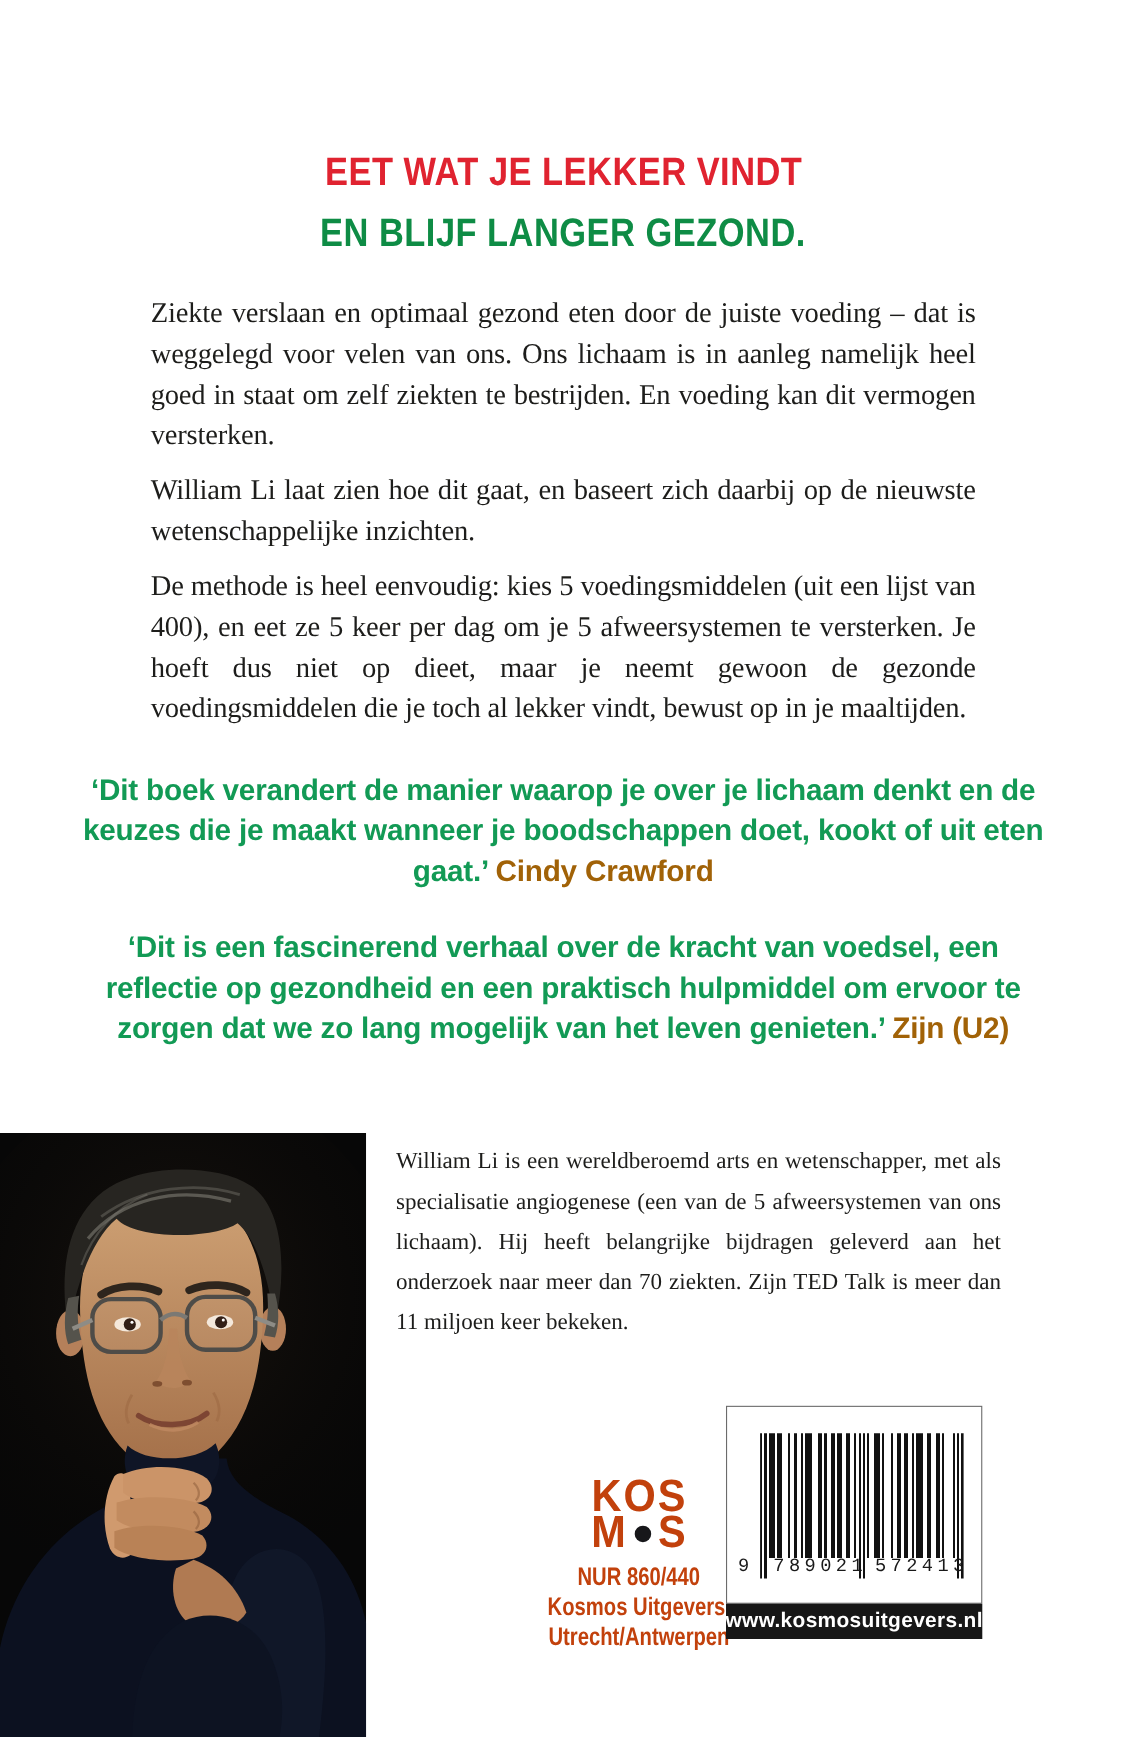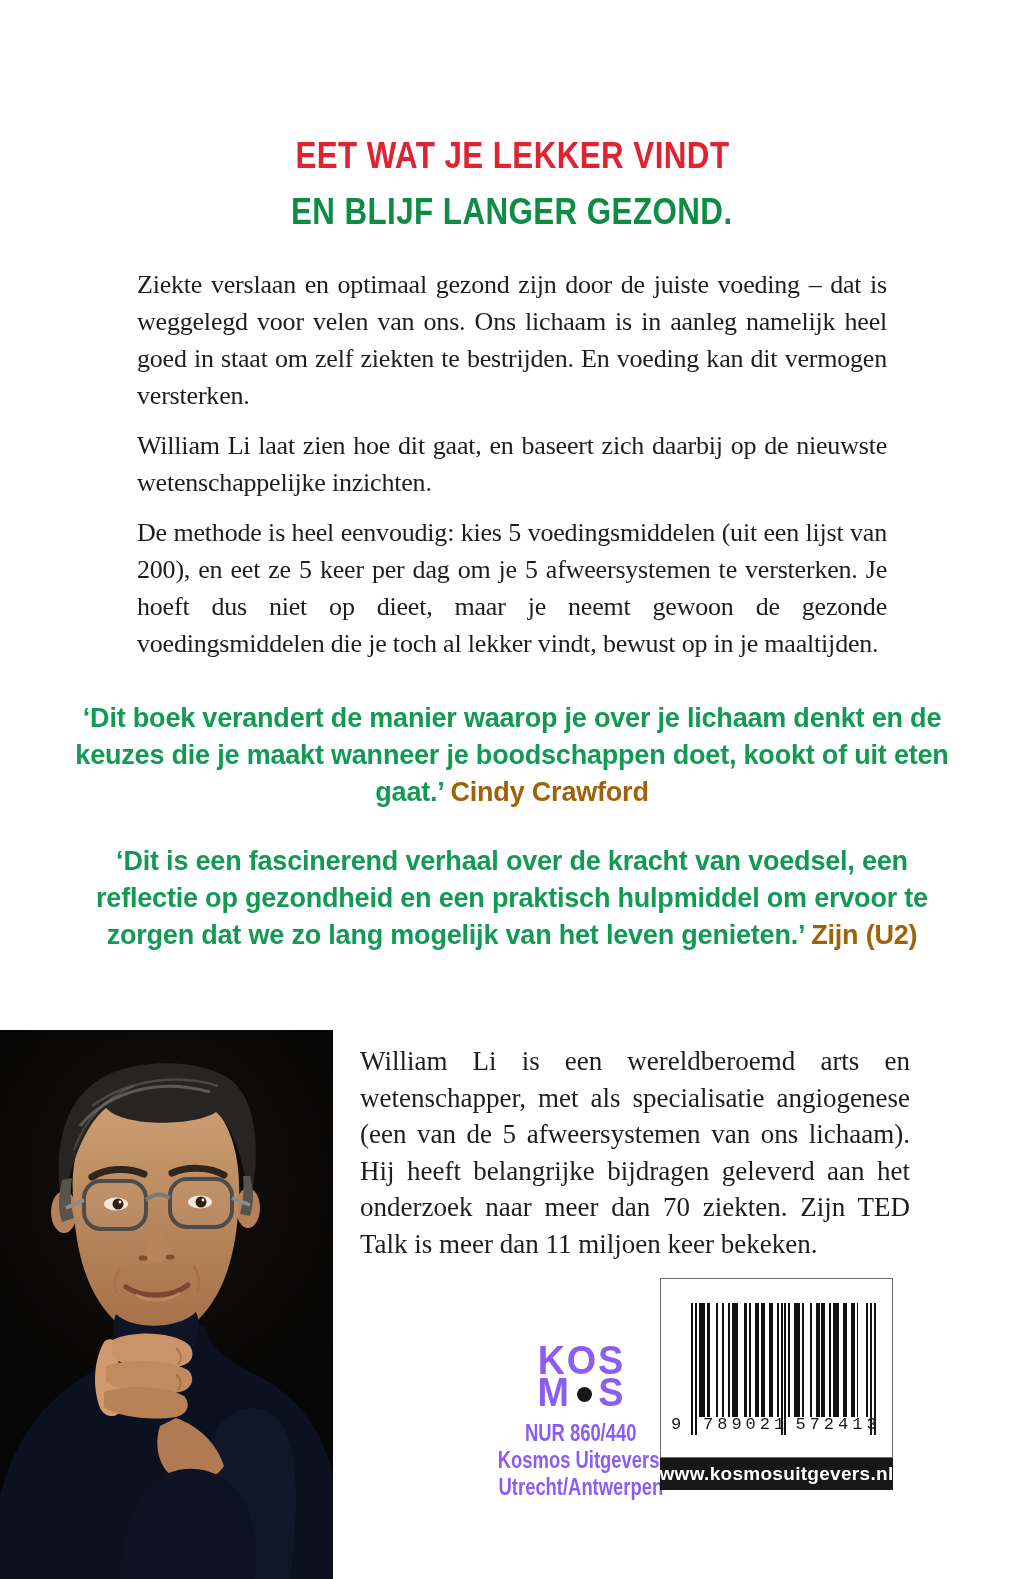--- a/index.html
+++ b/index.html
@@ -21,24 +21,24 @@
   
   .quotes{position:absolute;left:72px;top:700px;width:880px;text-align:center;
     font-size:27px;line-height:37px;font-weight:600;letter-spacing:-0.2px;}
   .quote{margin:0 0 32px 0;}
   .qt{color:var(--green-quote);}
   .attrib{color:#a16207;font-weight:700;}
   
   .photo{position:absolute;left:0;top:1030px;width:333px;height:549px;overflow:hidden;}
   .photo svg{display:block;}
   .bio{position:absolute;left:360px;top:1016px;width:550px;
-    font-family:"Liberation Serif",serif;font-size:27px;line-height:36.5px;
+    font-family:"Liberation Serif",serif;font-size:21px;line-height:36.5px;
     text-align:justify;color:#1d1d1b;}
   
-  .publisher{position:absolute;left:470px;top:1344px;width:222px;text-align:center;color:#8b5cf6;}
+  .publisher{position:absolute;left:470px;top:1344px;width:222px;text-align:center;color:#c2410c;}
   .logo-row{display:flex;align-items:center;justify-content:center;height:32px;
     font-size:41px;font-weight:800;letter-spacing:2px;line-height:32px;}
   .logo-letters{display:inline-block;transform:scaleX(0.92);transform-origin:center;}
   .logo-dot{display:inline-block;width:15px;height:15px;border-radius:50%;background:#17171a;margin:4px 5px 0 5px;}
   .nur{margin-top:12px;font-size:23px;font-weight:700;line-height:27px;}
   .pub-line{font-size:23px;font-weight:700;line-height:27px;}
   .cond{display:inline-block;transform:scaleX(0.8);transform-origin:center;white-space:nowrap;}
   
   .barcode-block{position:absolute;left:660px;top:1278px;width:233px;height:212px;}
   .barcode-white{position:absolute;left:0;top:0;width:231px;height:178px;background:#ffffff;border:1px solid #6b6b6b;}
@@ -55,23 +55,23 @@
 <body>
 
 <div class="page" style="--red: #e02330; --green-dark: #0e8c45; --green-quote: #129a55;">
 
   <div class="headline">
     <span class="hl hl-red">EET WAT JE LEKKER VINDT</span><br>
     <span class="hl hl-green">EN BLIJF LANGER GEZOND.</span>
   </div>
 
   <div class="copy">
-    <p>Ziekte verslaan en optimaal gezond zijn door de juiste voeding – dat is weggelegd voor velen van ons. Ons lichaam is in aanleg namelijk heel goed in staat om zelf ziekten te bestrijden. En voeding kan dit vermogen versterken.</p>
+    <p>Ziekte verslaan en optimaal gezond eten door de juiste voeding – dat is weggelegd voor velen van ons. Ons lichaam is in aanleg namelijk heel goed in staat om zelf ziekten te bestrijden. En voeding kan dit vermogen versterken.</p>
     <p>William Li laat zien hoe dit gaat, en baseert zich daarbij op de nieuwste wetenschappelijke inzichten.</p>
-    <p>De methode is heel eenvoudig: kies 5 voedingsmiddelen (uit een lijst van 200), en eet ze 5 keer per dag om je 5 afweersystemen te versterken. Je hoeft dus niet op dieet, maar je neemt gewoon de gezonde voedingsmiddelen die je toch al lekker vindt, bewust op in je maaltijden.</p>
+    <p>De methode is heel eenvoudig: kies 5 voedingsmiddelen (uit een lijst van 400), en eet ze 5 keer per dag om je 5 afweersystemen te versterken. Je hoeft dus niet op dieet, maar je neemt gewoon de gezonde voedingsmiddelen die je toch al lekker vindt, bewust op in je maaltijden.</p>
   </div>
 
   <div class="quotes">
     <p class="quote">
       <span class="qt">‘Dit boek verandert de manier waarop je over je lichaam denkt en de keuzes die je maakt wanneer je boodschappen doet, kookt of uit eten gaat.’</span>
       <span class="attrib">Cindy Crawford</span>
     </p>
     <p class="quote">
       <span class="qt">‘Dit is een fascinerend verhaal over de kracht van voedsel, een reflectie op gezondheid en een praktisch hulpmiddel om ervoor te zorgen dat we zo lang mogelijk van het leven genieten.’</span>
       <span class="attrib">Zijn (U2)</span>

